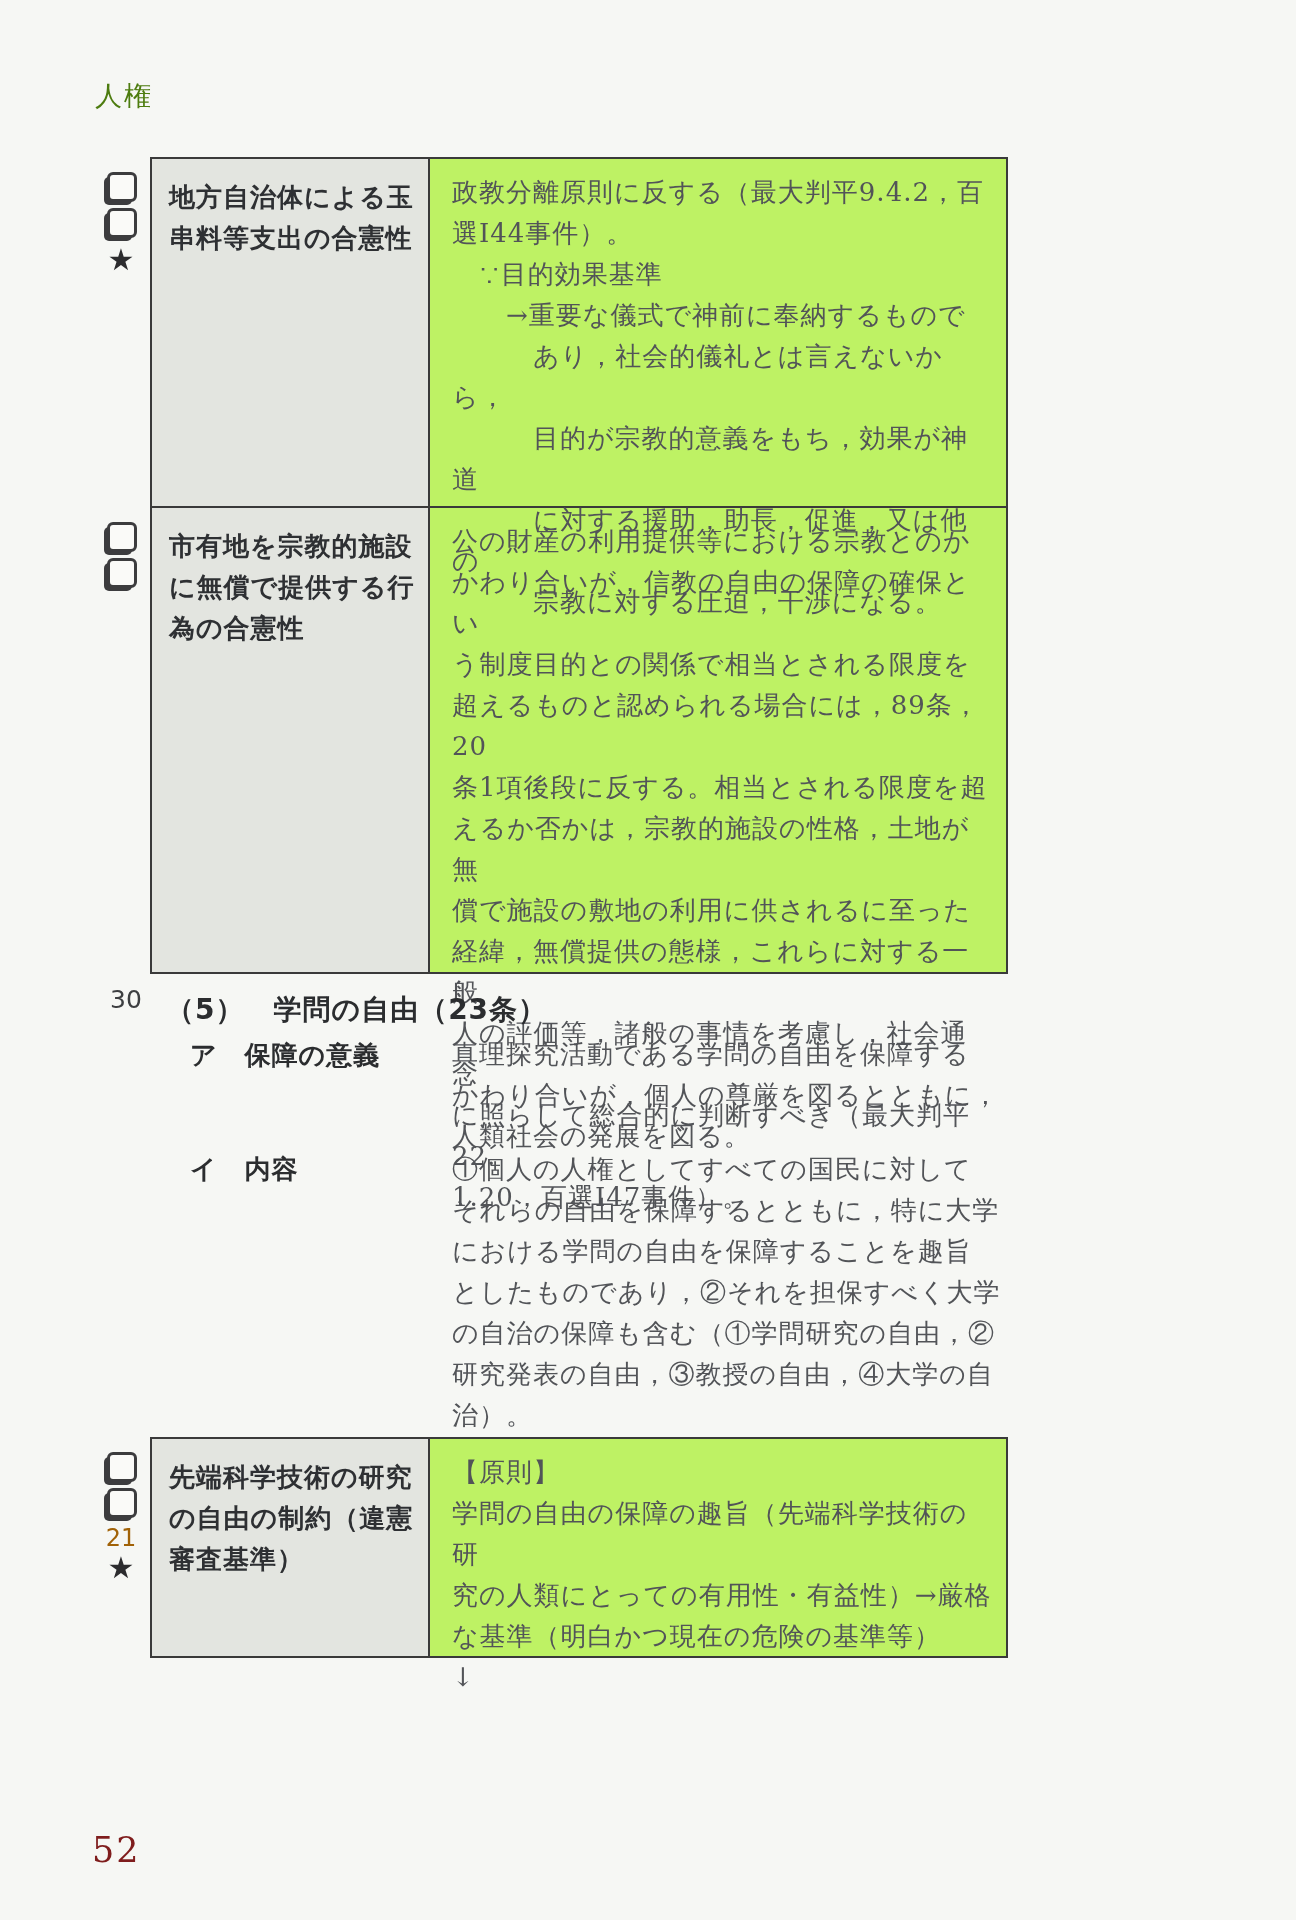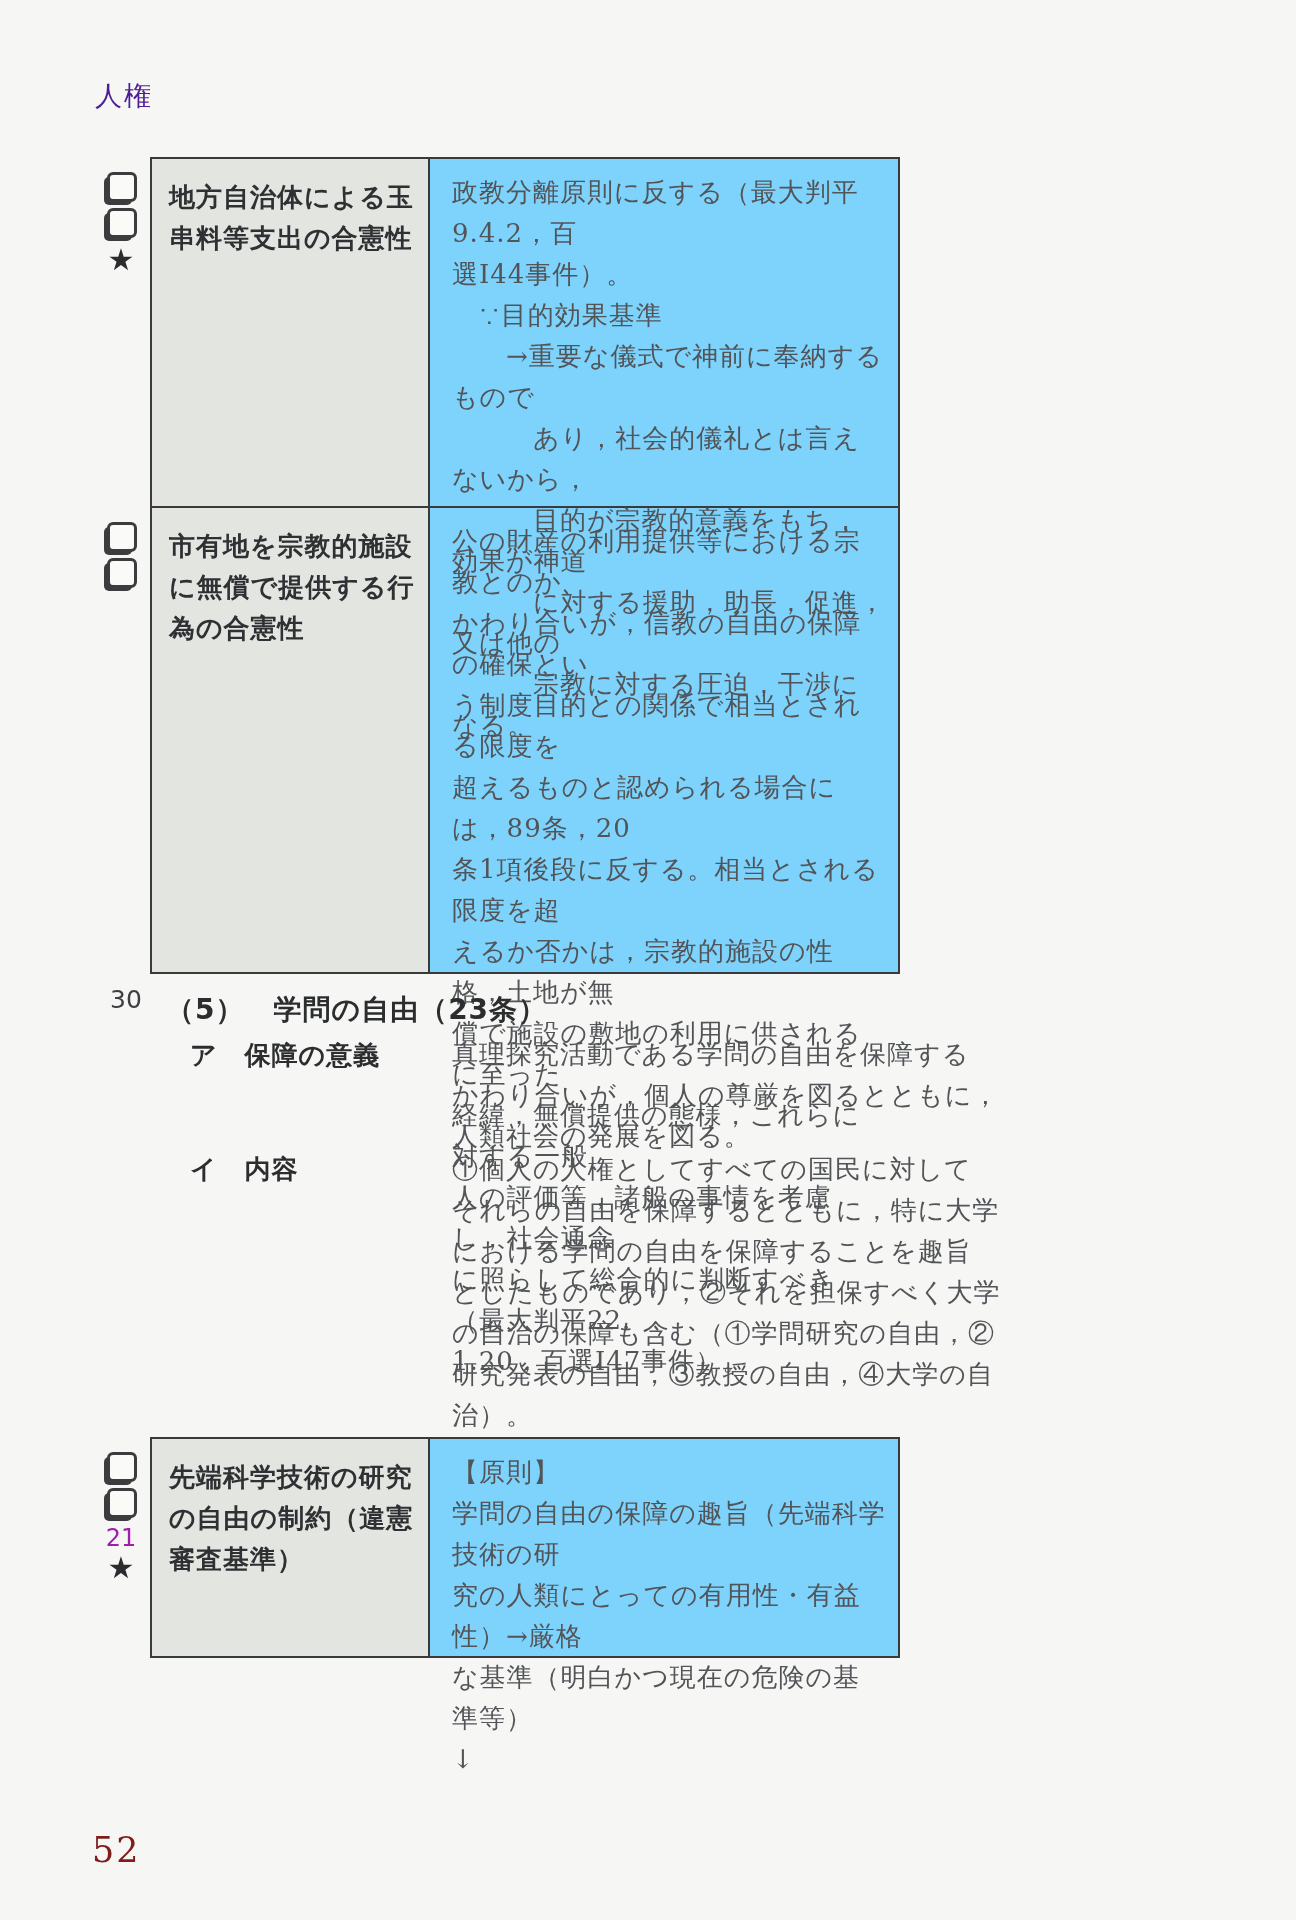--- a/index.html
+++ b/index.html
@@ -7,21 +7,21 @@
   .page{
     position:relative;width:1296px;height:1920px;overflow:hidden;
     background:#f6f7f4;
     font-family:"DejaVu Serif", serif;
     color:#4e5053;
   }
   
   .hdr{
     position:absolute;left:95px;top:78px;
     font-family:"DejaVu Sans", sans-serif;font-weight:500;
-    font-size:27px;color:#4c1d95;letter-spacing:2px;
+    font-size:27px;color:#4d7c0f;letter-spacing:2px;
   }
   .pagenum{
     position:absolute;left:92px;top:1830px;
     font-size:35px;color:#7f1d1d;letter-spacing:2px;
   }
   
   .marks{
     position:absolute;left:103px;width:36px;
     display:flex;flex-direction:column;align-items:center;
   }
@@ -33,27 +33,27 @@
     border:3px solid #3c3c3e;border-radius:6px;background:#fafaf8;
     box-shadow:-4px 4px 0 -1px #3c3c3e;
     margin:0 0 6px 2px;
   }
   .star{
     font-size:30px;line-height:32px;color:#2c2c2e;
     font-family:"DejaVu Sans", sans-serif;
   }
   .badge21{
     font-family:"DejaVu Sans", sans-serif;
-    font-size:24px;line-height:28px;color:#a21caf;
+    font-size:24px;line-height:28px;color:#a16207;
   }
   
   .tbl{
-    position:absolute;left:150px;width:750px;
+    position:absolute;left:150px;width:858px;
     display:grid;grid-template-columns:278px 1fr;
-    border:2px solid #3a3a3a;background:#7dd3fc;
+    border:2px solid #3a3a3a;background:#bef264;
     box-sizing:border-box;
   }
   .t1{top:157px;grid-template-rows:349px 464px;}
   .t2{top:1437px;grid-template-rows:217px;}
   .lc{
     background:#e3e5e0;border-right:2px solid #3a3a3a;
     padding:18px 12px 0 17px;box-sizing:border-box;
     font-family:"DejaVu Sans", sans-serif;font-weight:600;
     font-size:26px;line-height:41px;letter-spacing:1px;color:#2e3033;
   }

